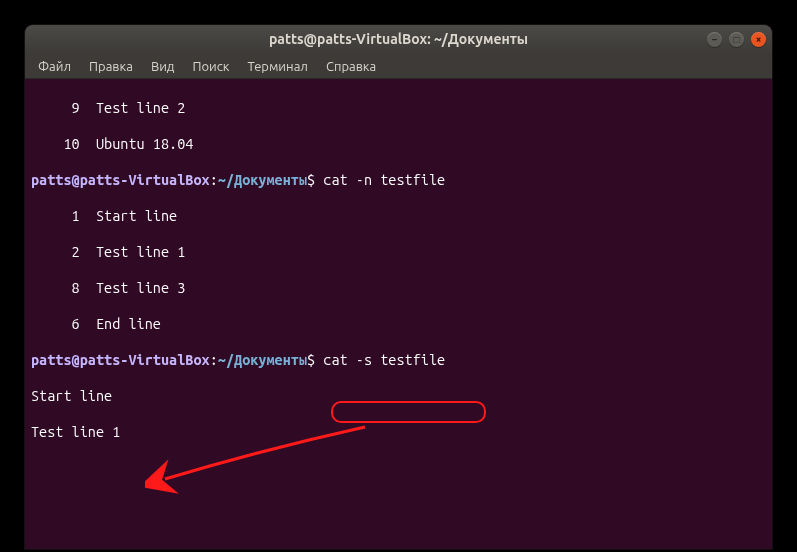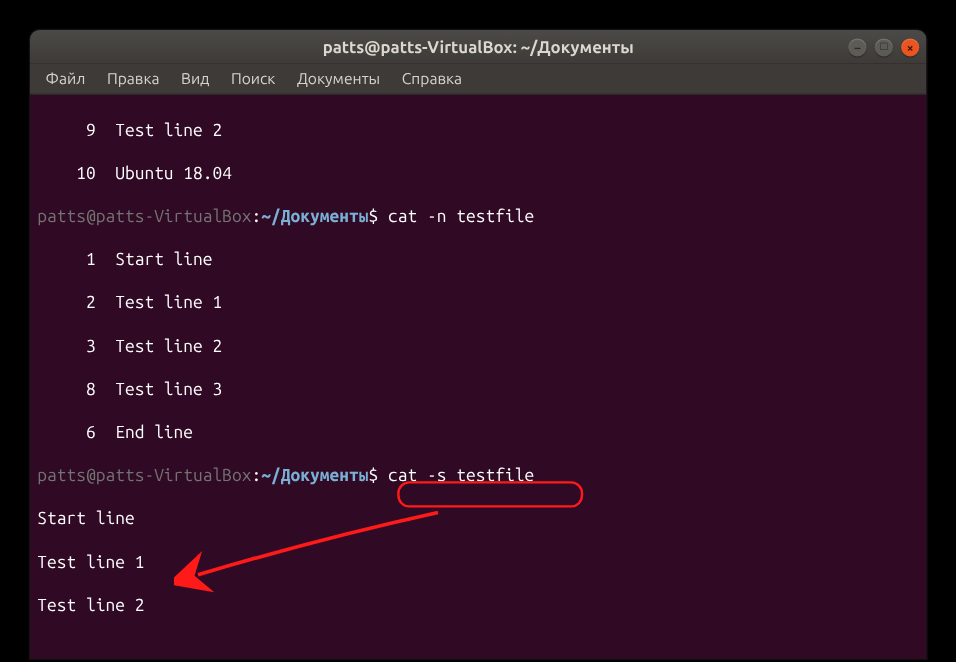--- a/index.html
+++ b/index.html
@@ -71,21 +71,21 @@
   }
   .terminal {
     padding: 2px 6px;
     font-size: 14.5px;
     line-height: 18px;
     color: #ffffff;
     white-space: pre;
     position: relative;
   }
   .line { display: block; }
-  .user { color: #737373; font-weight: normal; }
+  .user { color: #c4b5fd; font-weight: bold; }
   .path { color: #7ab0d6; font-weight: bold; }
   .colon, .dollar { color: #ffffff; }
   .cmd { color: #ffffff; }
   .highlight-box {
     position: absolute;
     border: 2.5px solid #ff1a1a;
     border-radius: 10px;
     pointer-events: none;
   }
   svg.arrow {
@@ -105,37 +105,35 @@
       <div class="wbtn">□</div>
       <div class="wbtn close">×</div>
     </div>
   </div>
 
   <div class="menubar">
     <span>Файл</span>
     <span>Правка</span>
     <span>Вид</span>
     <span>Поиск</span>
-    <span>Документы</span>
+    <span>Терминал</span>
     <span>Справка</span>
   </div>
 
   <div class="terminal">
 <span class="line">     9  Test line 2</span>
 <span class="line">    10  Ubuntu 18.04</span>
 <span class="line"><span class="user">patts@patts-VirtualBox</span><span class="colon">:</span><span class="path">~/Документы</span><span class="dollar">$</span> <span class="cmd">cat -n testfile</span></span>
 <span class="line">     1  Start line</span>
 <span class="line">     2  Test line 1</span>
-<span class="line">     3  Test line 2</span>
 <span class="line">     8  Test line 3</span>
 <span class="line">     6  End line</span>
 <span class="line"><span class="user">patts@patts-VirtualBox</span><span class="colon">:</span><span class="path">~/Документы</span><span class="dollar">$</span> <span class="cmd">cat -s testfile</span></span>
 <span class="line">Start line</span>
 <span class="line">Test line 1</span>
-<span class="line">Test line 2</span>
 
 
 
 
 
 
 
 
 
 

